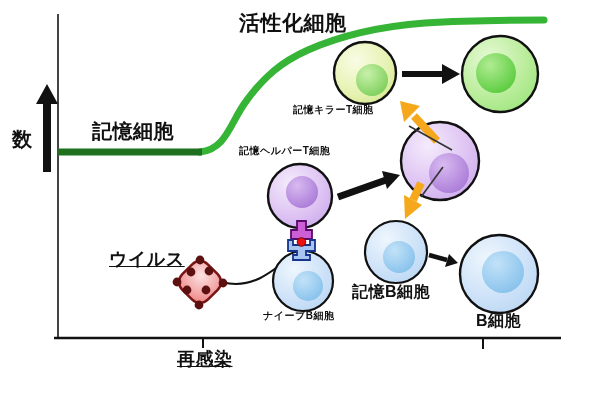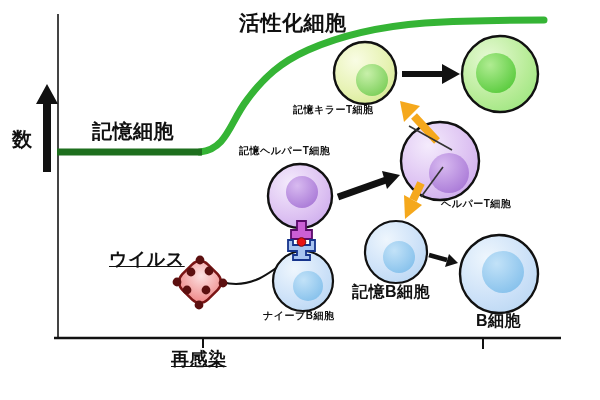--- a/index.html
+++ b/index.html
@@ -140,20 +140,19 @@
     <line x1="452" y1="150" x2="409" y2="126" stroke="#333" stroke-width="1.6"></line>
     <line x1="443" y1="167" x2="421" y2="197" stroke="#333" stroke-width="1.6"></line>
   </svg>
 
   <div class="lbl s20" style="left:12px;top:128px;">数</div>
   <div class="lbl s20" style="left:92px;top:120px;">記憶細胞</div>
   <div class="lbl s21" style="left:239px;top:11px;">活性化細胞</div>
 
   <div class="lbl s16" style="left:277px;top:104px;">記憶キラーT細胞</div>
   <div class="lbl s16" style="left:223px;top:145px;">記憶ヘルパーT細胞</div>
-  <div class="lbl s16" style="left:425px;top:198px;">ヘルパーT細胞</div>
   <div class="lbl s17" style="left:352px;top:283px;">記憶B細胞</div>
   <div class="lbl s17" style="left:476px;top:312px;">B細胞</div>
   <div class="lbl s16" style="left:247px;top:310px;">ナイーブB細胞</div>
   <div class="lbl s18" style="left:109px;top:250px;">ウイルス</div>
 
-  <div class="lbl s18" style="left:171px;top:350px;">再感染</div>
+  <div class="lbl s18" style="left:177px;top:350px;">再感染</div>
 </div>
 
 </body></html>

